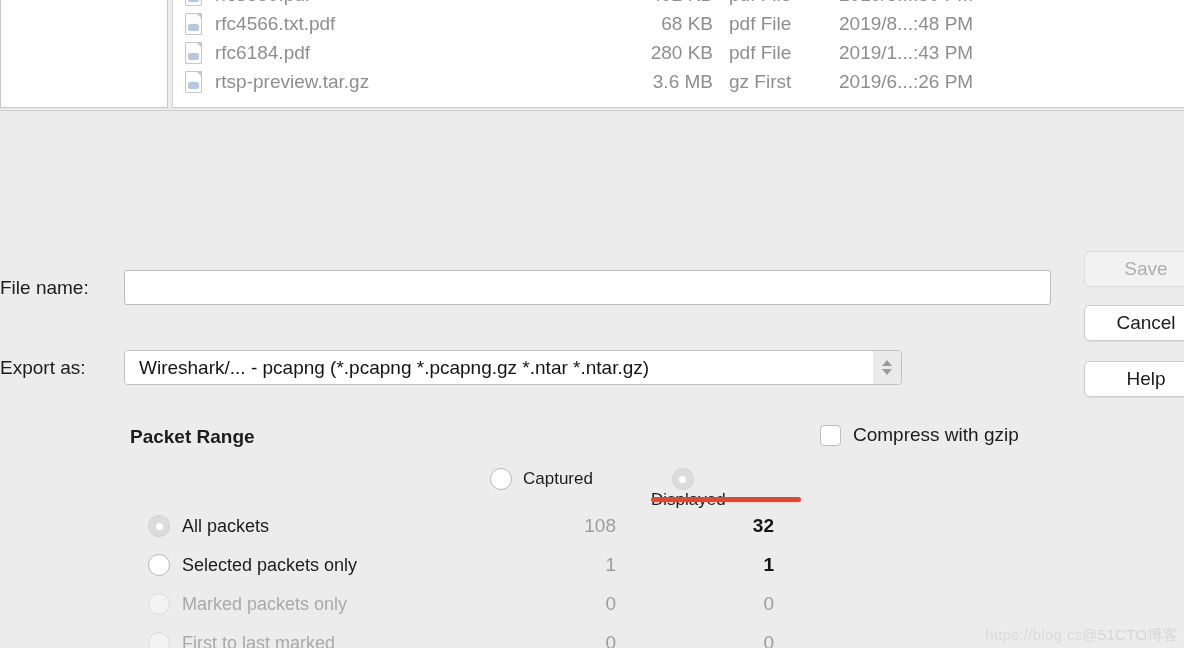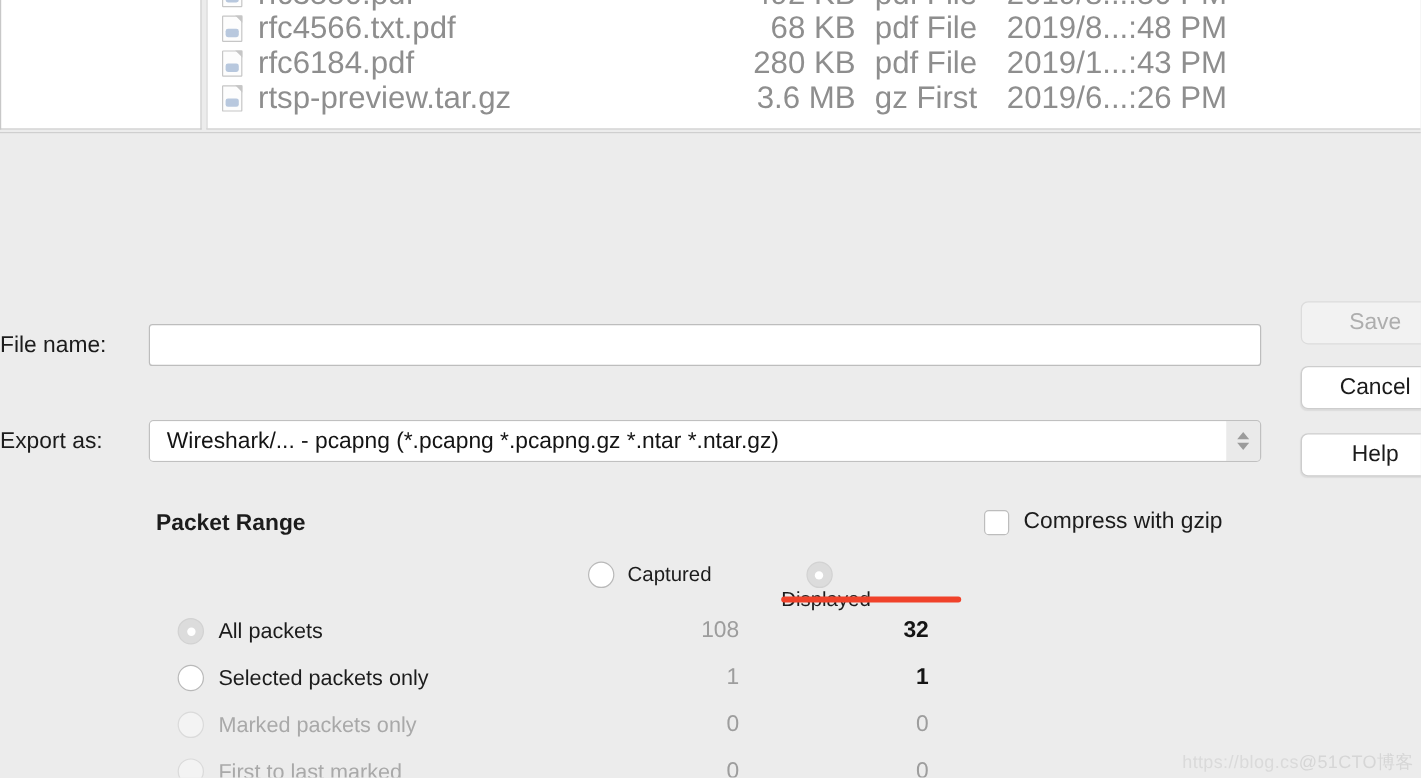--- a/index.html
+++ b/index.html
@@ -55,21 +55,21 @@
     border-bottom: 1px solid #c8c8c8;
     box-sizing: border-box;
     overflow: hidden;
   }
   .file-row {
     position: relative;
     height: 29px;
     display: flex;
     align-items: center;
     color: #8e8e8e;
-    font-size: 26px;
+    font-size: 19px;
     white-space: nowrap;
   }
   .file-row .f-icon {
     width: 20px;
     height: 24px;
     margin-left: 12px;
     margin-right: 10px;
     flex: none;
     position: relative;
   }
@@ -162,21 +162,21 @@
     color: #111;
     outline: none;
   }
 
   
   .lbl-exportas { left: 0; top: 246px; }
   .exportas-combo {
     position: absolute;
     left: 124px;
     top: 239px;
-    width: 927px;
+    width: 778px;
     height: 35px;
     background: #f2f2f2;
     border: 1px solid #c0c0c0;
     border-radius: 4px;
     box-sizing: border-box;
     display: flex;
     align-items: center;
   }
   .exportas-combo .combo-text {
     flex: 1;

